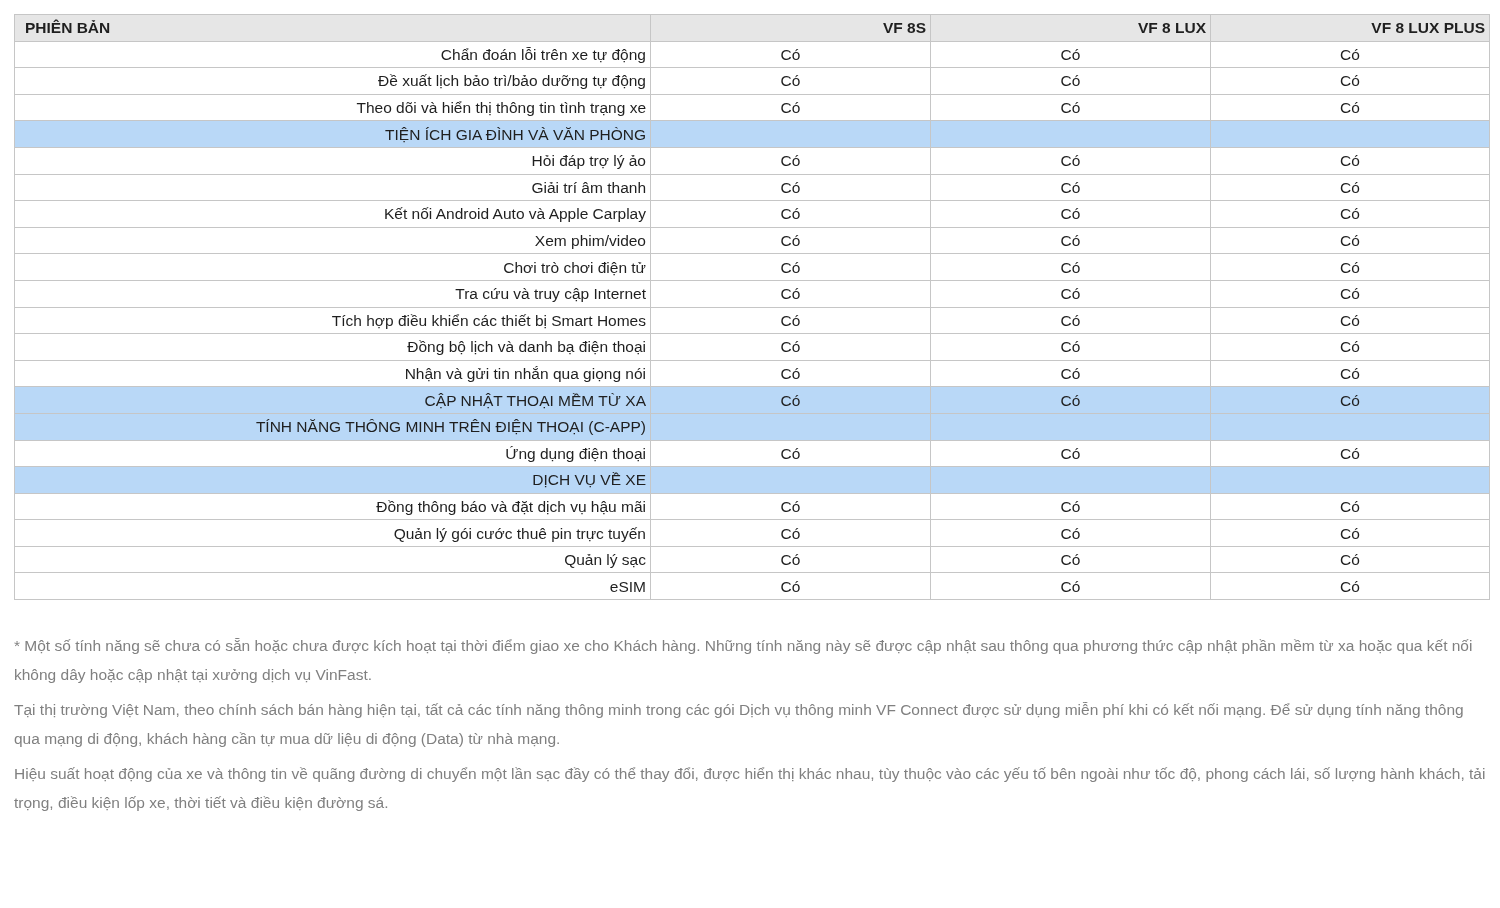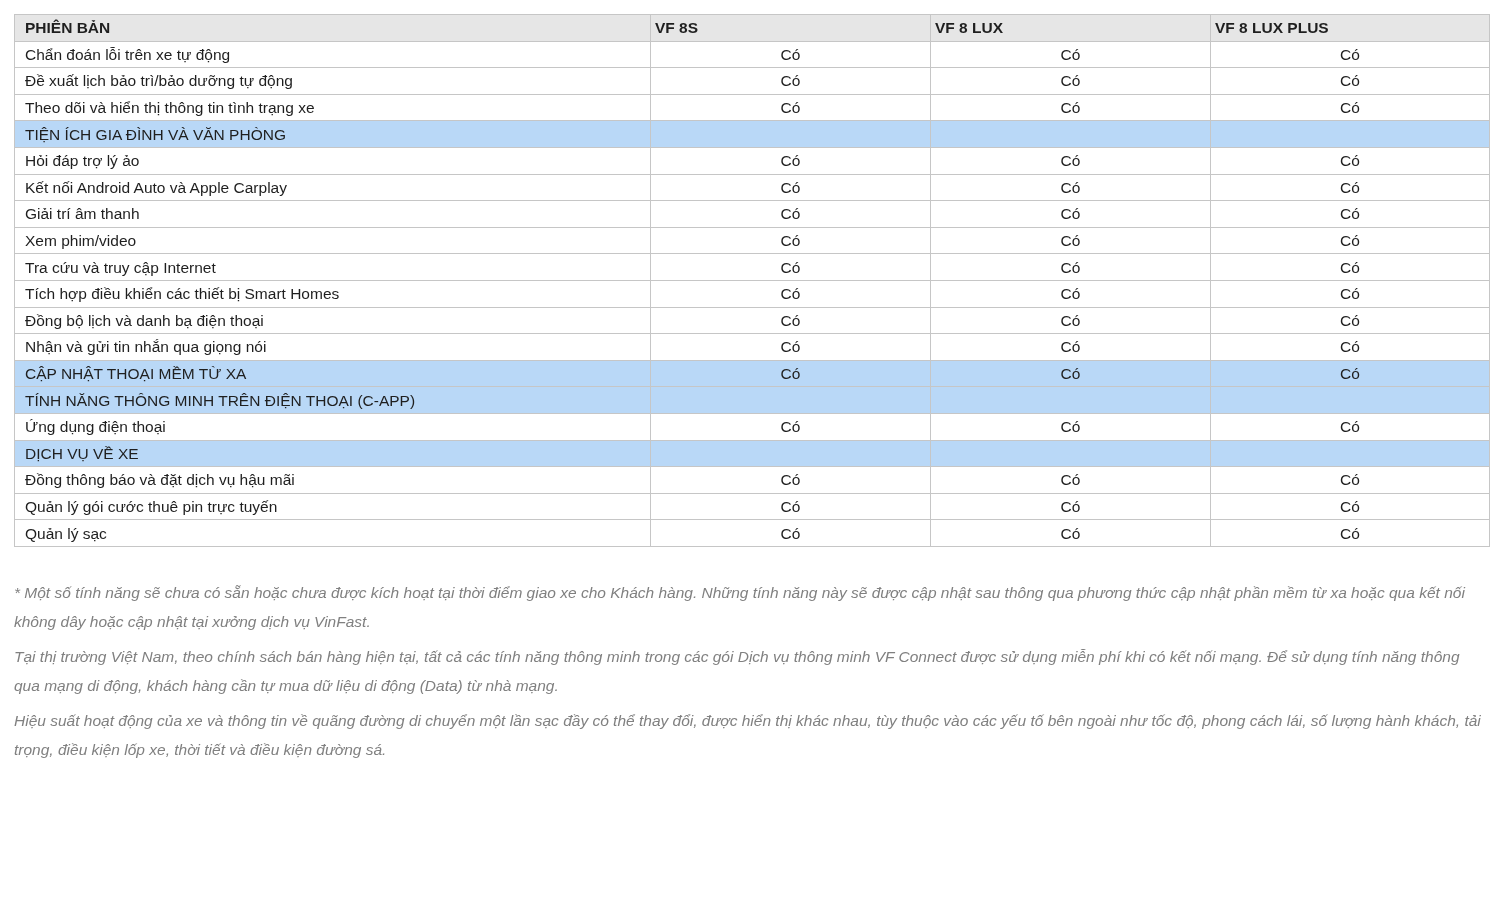--- a/index.html
+++ b/index.html
@@ -36,34 +36,33 @@
     border: 1px solid var(--border);
     height: 26.6px;
     line-height: 1.1;
     padding: 1px 4px;
     overflow: hidden;
     white-space: nowrap;
   }
   .spec-table th {
     background: var(--header-bg);
     font-weight: bold;
-    text-align: left;
+    text-align: right;
   }
   .spec-table th.col-label { text-align: left; padding-left: 10px; }
-  .spec-table td.col-label { text-align: left; padding-left: 10px; }
+  .spec-table td.col-label { text-align: right; padding-left: 10px; }
   .spec-table td.col-val   { text-align: center; }
   tr.section-row td {
     background: var(--section-bg);
     font-weight: normal;
   }
   .footnotes {
     margin-top: 31px;
     width: 1474px;
     color: var(--footnote);
-    font-style: italic;
     font-size: 15.5px;
     line-height: 29px;
   }
   .footnotes p { margin: 0 0 6px 0; }
 </style>
 </head>
 <body>
 
 <div class="page">
 
@@ -107,38 +106,44 @@
           <td class="col-val"></td>
           <td class="col-val"></td>
         </tr>
         <tr class="feature-row">
           <td class="col-label">Hỏi đáp trợ lý ảo</td>
           <td class="col-val">Có</td>
           <td class="col-val">Có</td>
           <td class="col-val">Có</td>
         </tr>
         <tr class="feature-row">
+          <td class="col-label">Giải trí âm thanh</td>
+          <td class="col-val">Có</td>
+          <td class="col-val">Có</td>
+          <td class="col-val">Có</td>
+        </tr>
+        <tr class="feature-row">
           <td class="col-label">Kết nối Android Auto và Apple Carplay</td>
           <td class="col-val">Có</td>
           <td class="col-val">Có</td>
           <td class="col-val">Có</td>
         </tr>
         <tr class="feature-row">
-          <td class="col-label">Giải trí âm thanh</td>
-          <td class="col-val">Có</td>
-          <td class="col-val">Có</td>
-          <td class="col-val">Có</td>
-        </tr>
-        <tr class="feature-row">
           <td class="col-label">Xem phim/video</td>
           <td class="col-val">Có</td>
           <td class="col-val">Có</td>
           <td class="col-val">Có</td>
         </tr>
         <tr class="feature-row">
+          <td class="col-label">Chơi trò chơi điện tử</td>
+          <td class="col-val">Có</td>
+          <td class="col-val">Có</td>
+          <td class="col-val">Có</td>
+        </tr>
+        <tr class="feature-row">
           <td class="col-label">Tra cứu và truy cập Internet</td>
           <td class="col-val">Có</td>
           <td class="col-val">Có</td>
           <td class="col-val">Có</td>
         </tr>
         <tr class="feature-row">
           <td class="col-label">Tích hợp điều khiển các thiết bị Smart Homes</td>
           <td class="col-val">Có</td>
           <td class="col-val">Có</td>
           <td class="col-val">Có</td>
@@ -186,20 +191,26 @@
           <td class="col-val">Có</td>
         </tr>
         <tr class="feature-row">
           <td class="col-label">Quản lý gói cước thuê pin trực tuyến</td>
           <td class="col-val">Có</td>
           <td class="col-val">Có</td>
           <td class="col-val">Có</td>
         </tr>
         <tr class="feature-row">
           <td class="col-label">Quản lý sạc</td>
+          <td class="col-val">Có</td>
+          <td class="col-val">Có</td>
+          <td class="col-val">Có</td>
+        </tr>
+        <tr class="feature-row">
+          <td class="col-label">eSIM</td>
           <td class="col-val">Có</td>
           <td class="col-val">Có</td>
           <td class="col-val">Có</td>
         </tr>
       </tbody>
   </table>
 
   <div class="footnotes">
     <p>* Một số tính năng sẽ chưa có sẵn hoặc chưa được kích hoạt tại thời điểm giao xe cho Khách hàng. Những tính năng này sẽ được cập nhật sau thông qua phương thức cập nhật phần mềm từ xa hoặc qua kết nối không dây hoặc cập nhật tại xưởng dịch vụ VinFast.</p>
     <p>Tại thị trường Việt Nam, theo chính sách bán hàng hiện tại, tất cả các tính năng thông minh trong các gói Dịch vụ thông minh VF Connect được sử dụng miễn phí khi có kết nối mạng. Để sử dụng tính năng thông qua mạng di động, khách hàng cần tự mua dữ liệu di động (Data) từ nhà mạng.</p>

